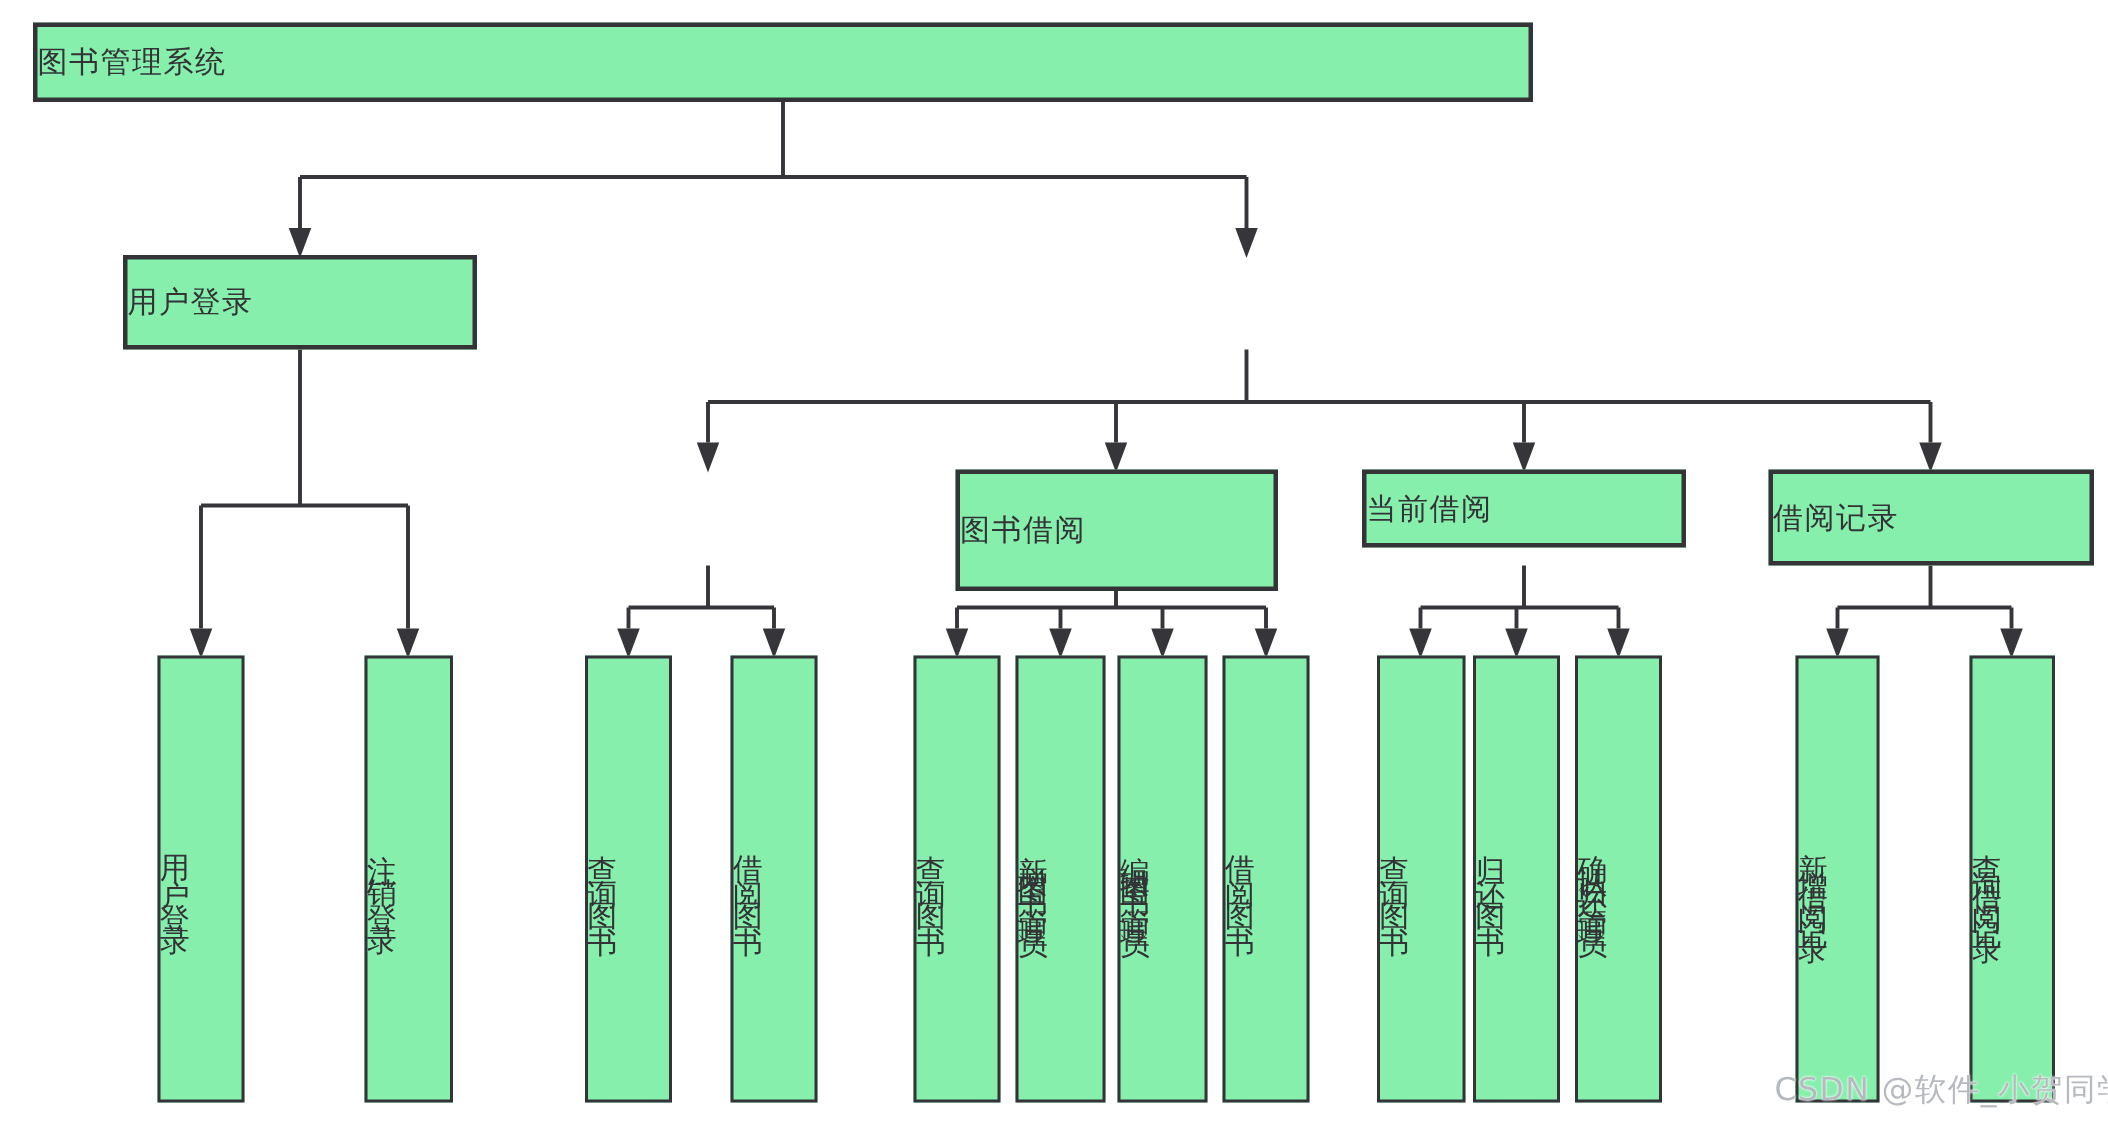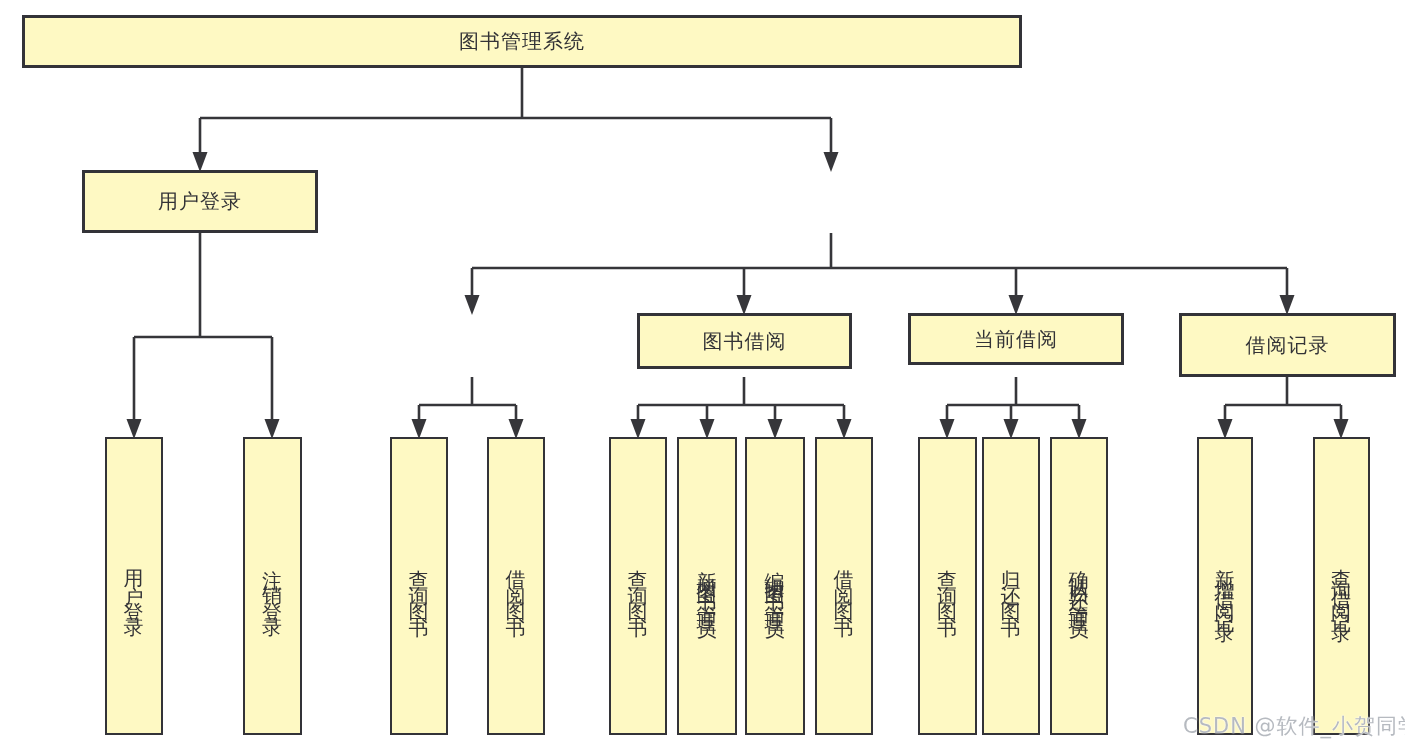--- a/index.html
+++ b/index.html
@@ -19,25 +19,24 @@
     font-family: "DejaVu Sans", "Liberation Sans", sans-serif;
     color: var(--text);
   }
   .stage { position: absolute; left: 0; top: 0; width: 1405px; height: 747px; }
   svg.wires { position: absolute; left: 0; top: 0; z-index: 1; }
   svg.wires path.wire { fill: none; stroke: var(--line); stroke-width: 2.6; }
   svg.wires path.arrow { fill: var(--line); stroke: none; }
 
   .box {
     position: absolute;
-    background: #fef9c3;
+    background: #86efac;
     border: 3px solid var(--border);
     display: flex;
     align-items: center;
-    justify-content: center;
     z-index: 2;
     font-size: 20px;
     letter-spacing: 1px;
   }
   .leaf {
     top: 437px;
     height: 298px;
     border-width: 2.5px;
   }
   .leaf .vtxt {
@@ -101,21 +100,21 @@
   </svg>
 
   <div class="box" style="left:22px; top:15px; width:1000px; height:53px;">
     <span>图书管理系统</span>
   </div>
 
   <div class="box" style="left:82px; top:170px; width:236px; height:63px;">
     <span>用户登录</span>
   </div>
 
-  <div class="box" style="left:637px; top:313px; width:215px; height:56px;">
+  <div class="box" style="left:637px; top:313px; width:215px; height:81px;">
     <span>图书借阅</span>
   </div>
   <div class="box" style="left:908px; top:313px; width:216px; height:52px;">
     <span>当前借阅</span>
   </div>
   <div class="box" style="left:1179px; top:313px; width:217px; height:64px;">
     <span>借阅记录</span>
   </div>
 
   <div class="box leaf short" style="left:105px; width:58px;">

